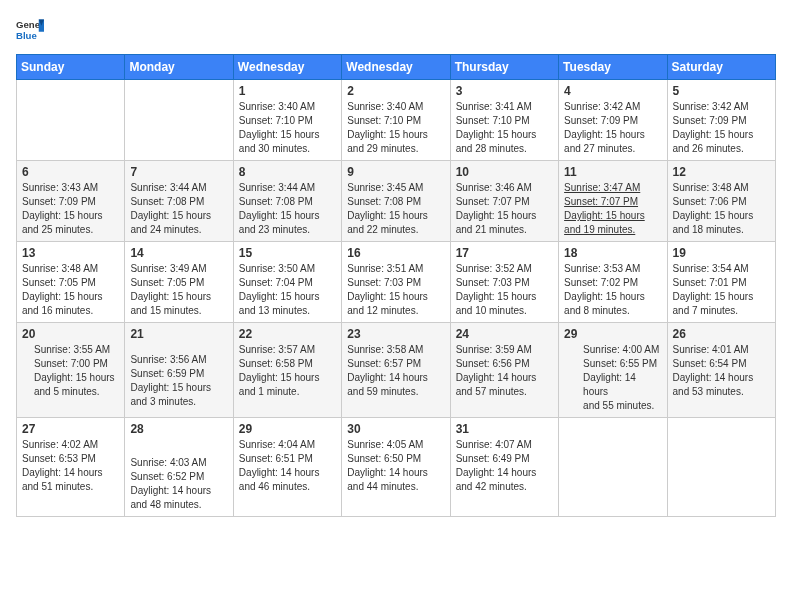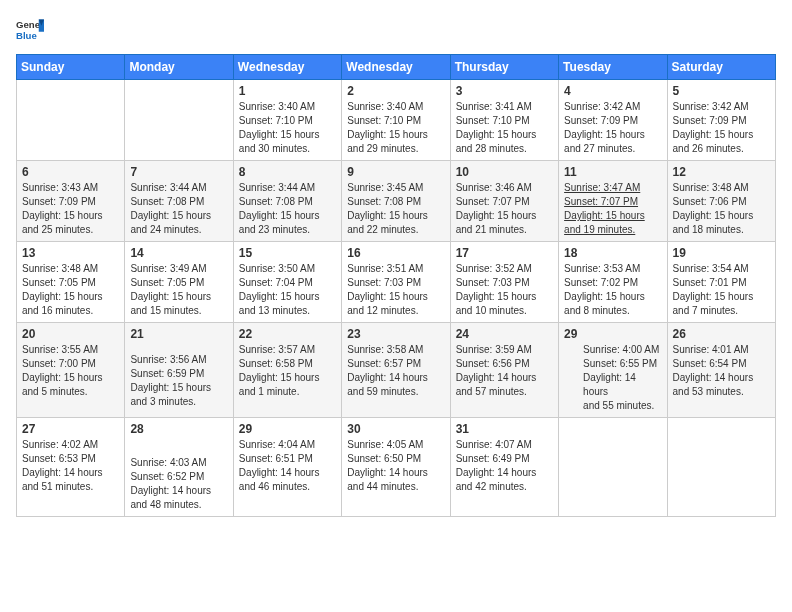--- a/index.html
+++ b/index.html
@@ -255,21 +255,21 @@
           <div class="day-number">19</div>
           <div class="day-detail" style="white-space: pre-line;">Sunrise: 3:54 AM
 Sunset: 7:01 PM
 Daylight: 15 hours
 and 7 minutes.</div>
         </td>
       </tr>
       <tr>
         <td>
           <div class="day-number">20</div>
-          <div class="day-detail" style="white-space: pre-line;">Sunrise: 3:55 AM
+          <div class="day-detail" style="white-space: pre-line; margin-left: 12px;">Sunrise: 3:55 AM
 Sunset: 7:00 PM
 Daylight: 15 hours
 and 5 minutes.</div>
         </td>
         <td>
           <div class="day-number">21</div>
           <div class="day-detail" style="white-space: pre-line; margin-top: 12px;">Sunrise: 3:56 AM
 Sunset: 6:59 PM
 Daylight: 15 hours
 and 3 minutes.</div>

